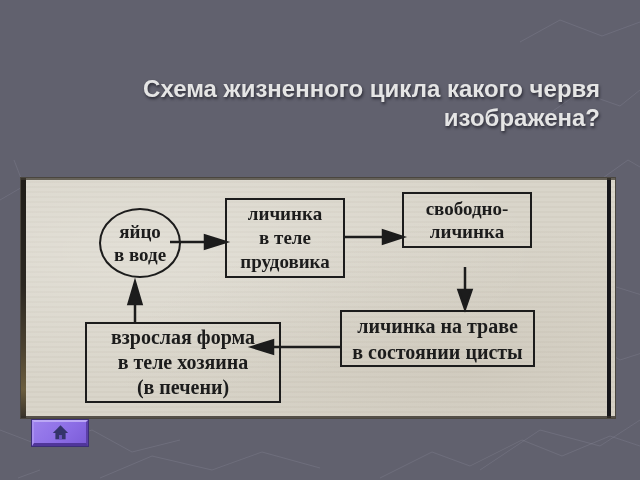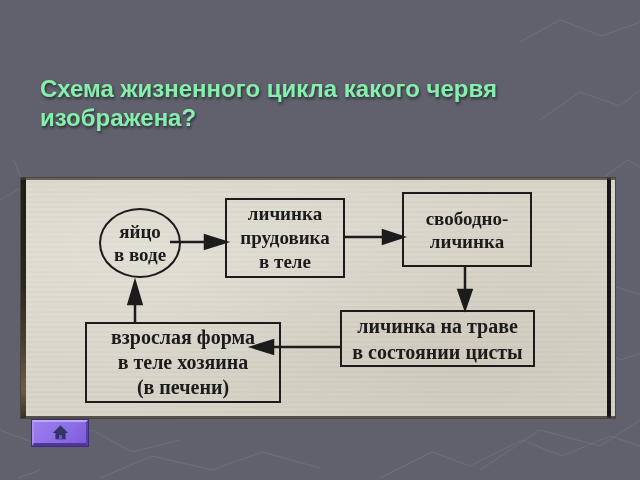--- a/index.html
+++ b/index.html
@@ -4,23 +4,23 @@
 <style>
   html,body{margin:0;padding:0;background:#333;}
   .slide{
     position:relative;width:640px;height:480px;overflow:hidden;
     background:#61616e;
     font-family:"Liberation Sans",sans-serif;
   }
   .bg-texture{position:absolute;left:0;top:0;width:640px;height:480px;}
   .title{
     position:absolute;left:40px;top:74px;width:560px;
-    text-align:left;
+    text-align:right;
     font-size:24px;line-height:29px;font-weight:bold;
-    color:#86efac;
+    color:#e5e5e5;
     text-shadow:1px 2px 3px rgba(15,15,25,0.65);
   }
   .scan{
     position:absolute;left:21px;top:178px;width:594px;height:240px;
     background:
       radial-gradient(ellipse at 75% 80%, rgba(170,158,140,0.18), rgba(0,0,0,0) 55%),
       radial-gradient(ellipse at 20% 30%, rgba(255,255,252,0.25), rgba(0,0,0,0) 60%),
       repeating-linear-gradient(0deg, rgba(150,140,122,0.07) 0 2px, rgba(0,0,0,0) 2px 5px),
       #d9d5ca;
     box-shadow:0 0 0 1px #4a463f;
@@ -39,21 +39,21 @@
     position:absolute;display:flex;flex-direction:column;
     align-items:center;justify-content:center;
     font-family:"Liberation Serif",serif;font-weight:bold;
     color:#1c1c1c;text-align:center;
     border:2px solid #1c1c1c;background:transparent;
     box-sizing:border-box;
   }
   .node span{display:block;white-space:nowrap;}
   .node-egg{left:78px;top:30px;width:82px;height:70px;border-radius:50%;font-size:19px;line-height:23px;}
   .node-snail{left:204px;top:20px;width:120px;height:80px;font-size:19px;line-height:24px;}
-  .node-free{left:381px;top:14px;width:130px;height:75px;font-size:19px;line-height:23px;}
+  .node-free{left:381px;top:14px;width:130px;height:56px;font-size:19px;line-height:23px;}
   .node-cyst{left:319px;top:132px;width:195px;height:57px;font-size:20px;line-height:26px;text-align:center;}
   .node-adult{left:64px;top:144px;width:196px;height:81px;font-size:20px;line-height:25px;}
   .arrows{position:absolute;left:0;top:0;width:594px;height:240px;pointer-events:none;}
   .home-btn{
     position:absolute;left:32px;top:420px;width:56px;height:26px;
     background:linear-gradient(135deg,#9c80ec 0%,#8c6ee6 55%,#7d5dd8 100%);
     border-top:2px solid #bba8f5;
     border-left:2px solid #a98ff0;
     border-bottom:3px solid #50369a;
     border-right:2px solid #5c40a8;
@@ -109,22 +109,22 @@
       </g>
     </svg>
 
     <div class="node node-egg">
       <span>яйцо</span>
       <span>в воде</span>
     </div>
 
     <div class="node node-snail">
       <span>личинка</span>
+      <span>в теле</span>
       <span>прудовика</span>
-      <span>в теле</span>
     </div>
 
     <div class="node node-free">
       <span>свободно-</span>
       <span>личинка</span>
     </div>
 
     <div class="node node-cyst">
       <span>личинка на траве</span>
       <span>в состоянии цисты</span>

